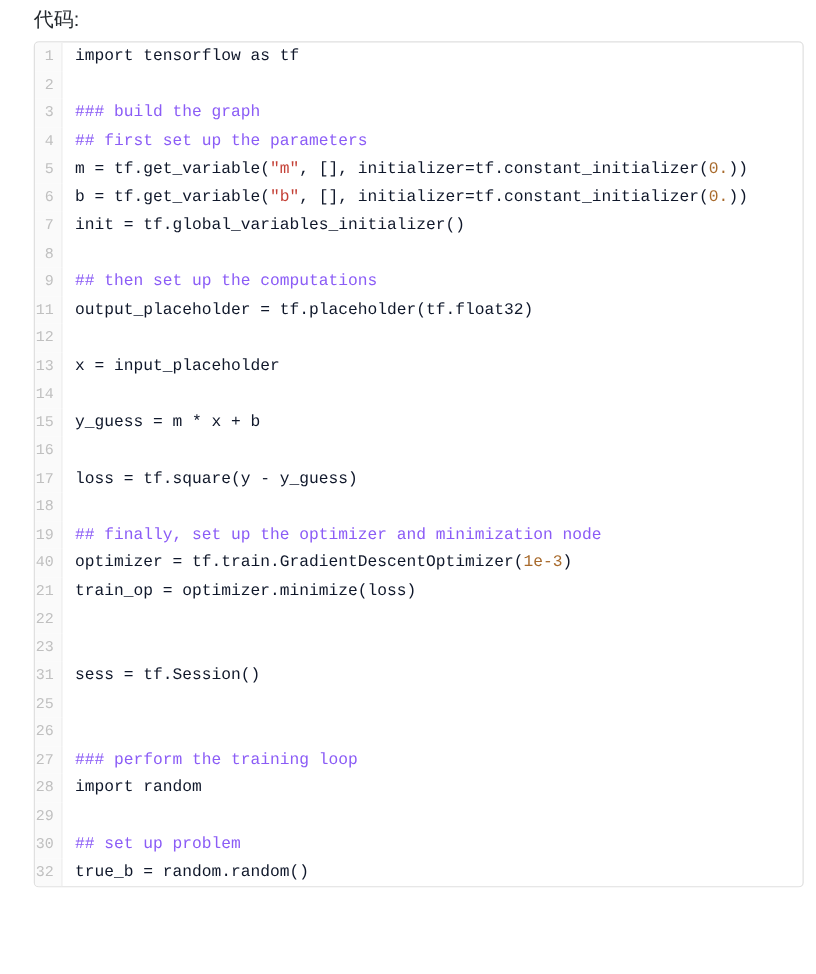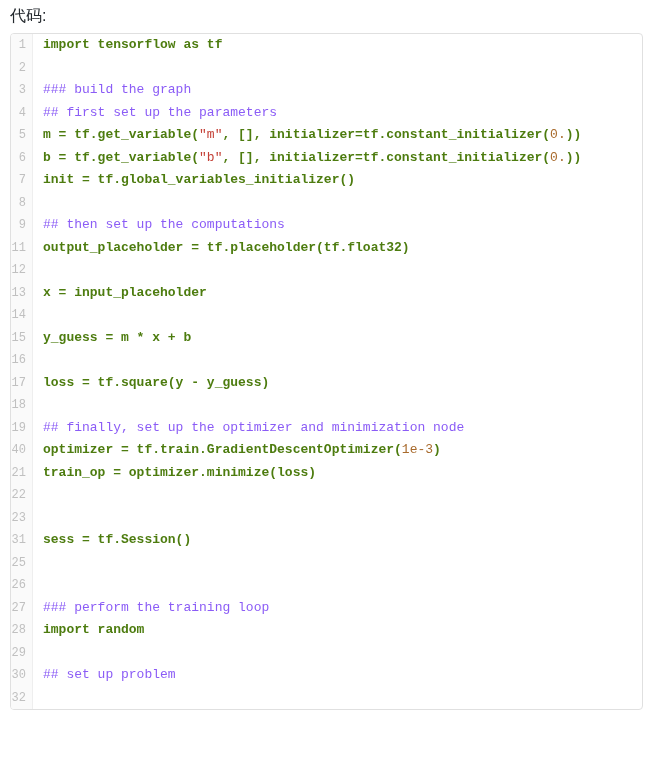--- a/index.html
+++ b/index.html
@@ -3,21 +3,21 @@
 <meta charset="utf-8">
 <style>
   * { box-sizing: border-box; margin: 0; padding: 0; }
   body {
     font-family: -apple-system, "PingFang SC", "Microsoft YaHei", sans-serif;
     background: #ffffff;
     width: 653px;
     color: #333;
   }
   .container {
-    padding: 6px 10px 0 10px;
+    padding: 6px 10px 0 27px;
   }
   .title {
     font-size: 16px;
     color: #24292e;
     margin-bottom: 6px;
     font-weight: 400;
   }
   .code-block {
     border: 1px solid #e0e0e0;
     border-radius: 4px;
@@ -46,21 +46,21 @@
     padding-left: 10px;
     font-family: "SFMono-Regular", Consolas, "Liberation Mono", Menlo, monospace;
     font-size: 13px;
     line-height: 22.5px;
     color: #657180;
     white-space: pre;
   }
   .tok-comment { color: #8b5cf6; }
   .tok-string  { color: #c44137; }
   .tok-number  { color: #a86a2c; }
-  .tok-default { color: #4d7c0f; font-weight: bold; }
+  .tok-default { color: #0f172a; }
 </style>
 </head>
 <body>
 
 <div class="container">
   <div class="title">代码:</div>
   <div class="code-block" id="code-block">
       <div class="code-line">
         <div class="gutter">1</div>
         <div class="content"><span class="tok-default">import tensorflow as tf</span></div>
@@ -169,15 +169,16 @@
       <div class="code-line">
         <div class="gutter">29</div>
         <div class="content"><span class="tok-default"></span></div>
       </div>
       <div class="code-line">
         <div class="gutter">30</div>
         <div class="content"><span class="tok-comment">## set up problem</span></div>
       </div>
       <div class="code-line">
         <div class="gutter">32</div>
+        <div class="content"><span class="tok-default">true_b = random.random()</span></div>
       </div>
     </div>
 </div>
 
 </body></html>

